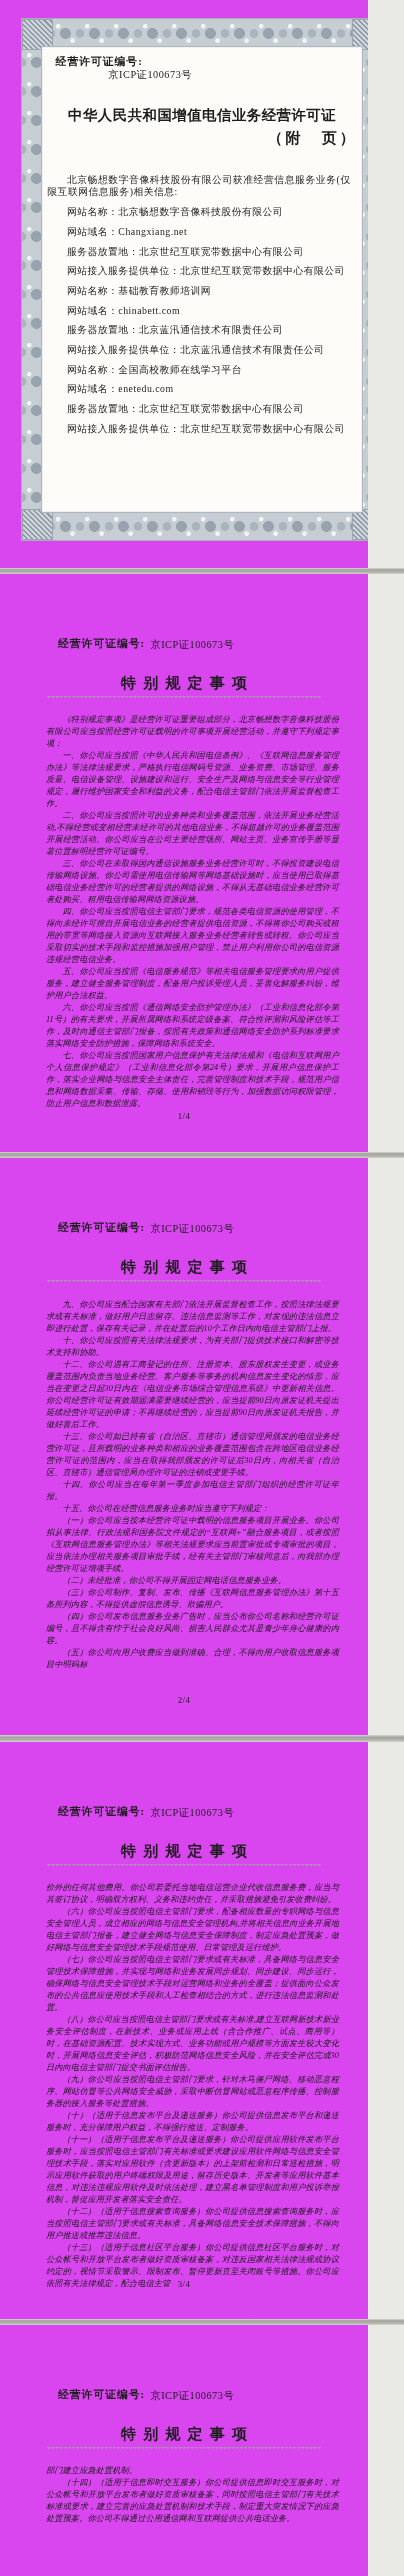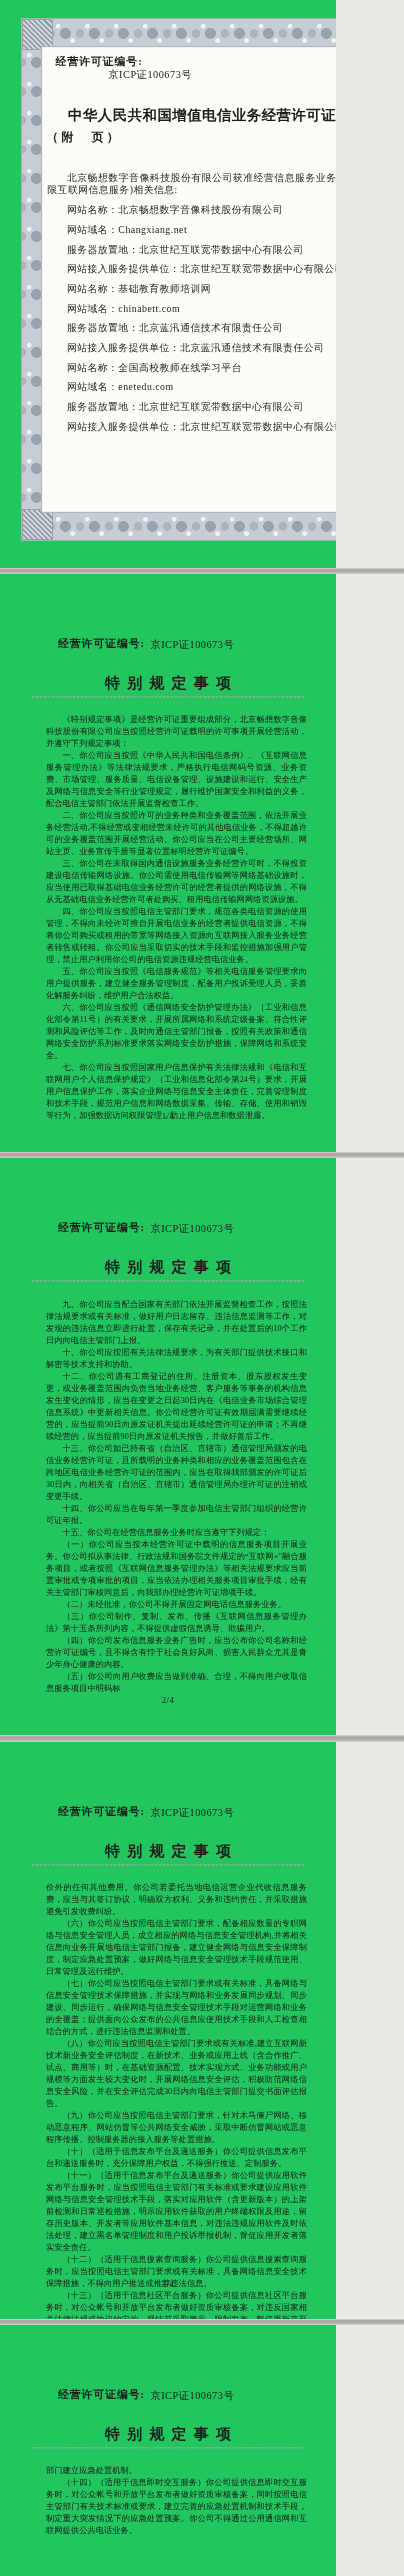--- a/index.html
+++ b/index.html
@@ -5,22 +5,22 @@
   html,body{margin:0;padding:0;}
   body{
     width:405px;
     background:#e9e9e6;
     font-family:"Liberation Serif","DejaVu Serif",serif;
     color:#1d1d1d;
   }
   .stack{width:405px;}
   .sheet{
     position:relative;
-    width:336px;
-    background:#22c55e;
+    width:368px;
+    background:#d946ef;
     overflow:hidden;
   }
   .h-cert{height:568px;}
   .h-prov{height:578px;}
   .h-prov2{height:577px;}
   .h-prov3{height:577px;}
   .h-prov4{height:549px;}
   .page-gap{
     width:405px;height:6.2px;
     background:linear-gradient(180deg,#d8d8d3 0%,#a4a49f 30%,#b0b0ab 65%,#d2d2cd 100%);
@@ -62,22 +62,22 @@
   }
   .cert-no-value{
     margin:-1px 0 0 62px;
     font-size:10.3px;letter-spacing:0.5px;
   }
   .cert-title{
     margin-top:24px;text-align:center;
     font-size:14.4px;font-weight:bold;letter-spacing:0.5px;white-space:nowrap;
   }
   .cert-subtitle{
-    margin-top:4.1px;text-align:left;
-    font-size:12px;font-weight:bold;letter-spacing:3.1px;
+    margin-top:4.1px;text-align:right;
+    font-size:15px;font-weight:bold;letter-spacing:3.1px;
   }
   .cert-intro{
     margin:26px 7.2px 0 1px;
     font-size:9.8px;line-height:12.4px;text-indent:2em;letter-spacing:0.5px;
     text-align:justify;
   }
   .cert-fields{margin:7.2px 7.2px 0 1px;}
   .cert-fields p{
     margin:7.7px 0 0 0;
     font-size:9.8px;line-height:12px;text-indent:2em;letter-spacing:0.5px;
@@ -92,21 +92,21 @@
     font-size:15px;font-weight:bold;letter-spacing:7.2px;text-indent:7.2px;
   }
   .zigzag{
     width:274px;height:4.1px;margin:3.1px auto 0;
     background:
       linear-gradient(135deg,#9fae9f 25%,transparent 25%) -2.1px 0,
       linear-gradient(225deg,#9fae9f 25%,transparent 25%) -2.1px 0;
     background-size:4.1px 4.1px;background-repeat:repeat-x;
     opacity:.7;
   }
-  .prov-body{margin:14px 29px 0 46px;}
+  .prov-body{margin:14px 29px 0 46px;font-style:italic;}
   .prov-body p{
     margin:0;font-size:8.2px;line-height:12px;
     text-align:justify;text-indent:2em;letter-spacing:0.1px;
     color:#191919;
   }
   .prov-body p.cont{text-indent:0;}
   .page-num{
     position:absolute;top:537px;left:0;width:100%;
     text-align:center;font-size:8.8px;letter-spacing:0.5px;
   }

